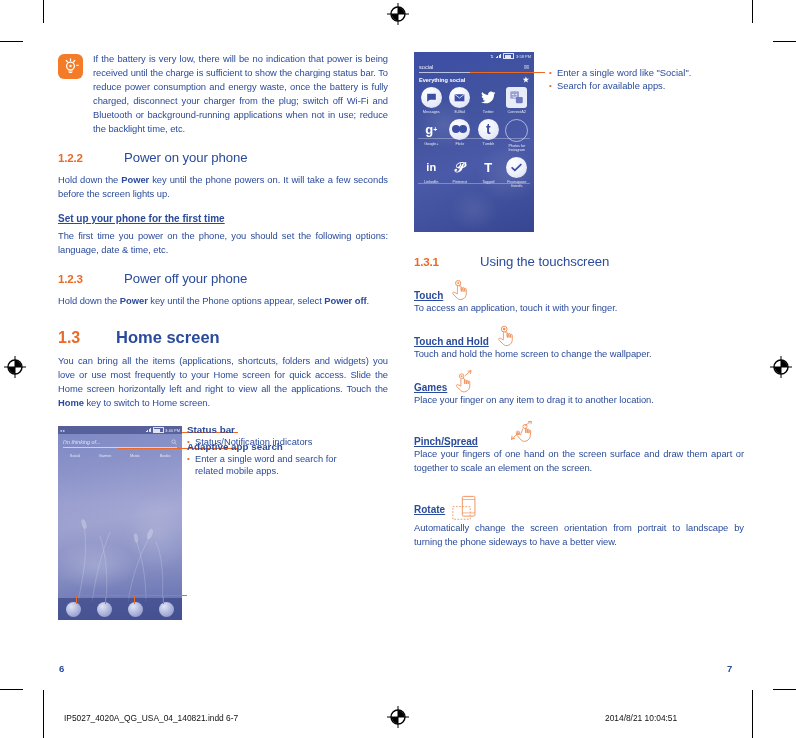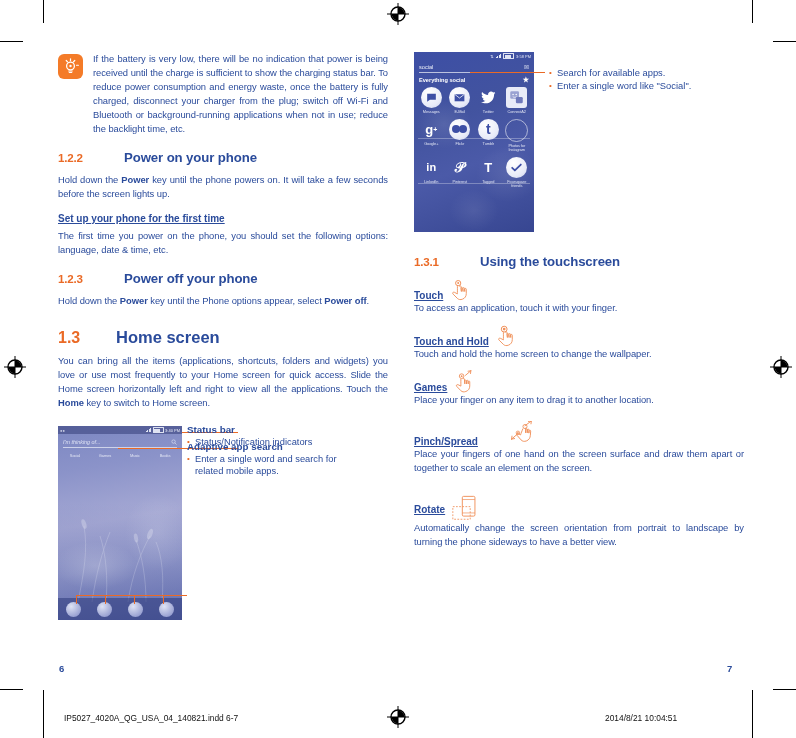--- a/index.html
+++ b/index.html
@@ -57,21 +57,21 @@
   .h2 .num {
     color: #ea6a26;
     font-weight: bold;
     font-size: 11.6px;
     width: 58px;
     flex: 0 0 58px;
     letter-spacing: -0.2px;
   }
   .h2 .ttl {
     color: #2a4b9b;
-    font-weight: bold;
+    font-weight: normal;
     font-size: 13.2px;
     letter-spacing: -0.1px;
     padding-left: 8px;
   }
 
   .h1 {
     display: flex;
     align-items: baseline;
     margin: 20px 0 7px 0;
   }
@@ -608,22 +608,22 @@
             </span>
             <span class="lb">Foursquare friends</span>
           </div>
         </div>
       </div>
 
       <div class="leader" style="left:56px; top:20px; width:75px; height:1px;"></div>
 
       <div class="right-bullets">
         <ul>
+          <li>Enter a single word like "Social".</li>
           <li>Search for available apps.</li>
-          <li>Enter a single word like "Social".</li>
         </ul>
       </div>
     </div>
 
     <div class="h2" style="margin-top:20px;">
       <span class="num">1.3.1</span>
       <span class="ttl">Using the touchscreen</span>
     </div>
 
     <div class="gesture-head">

